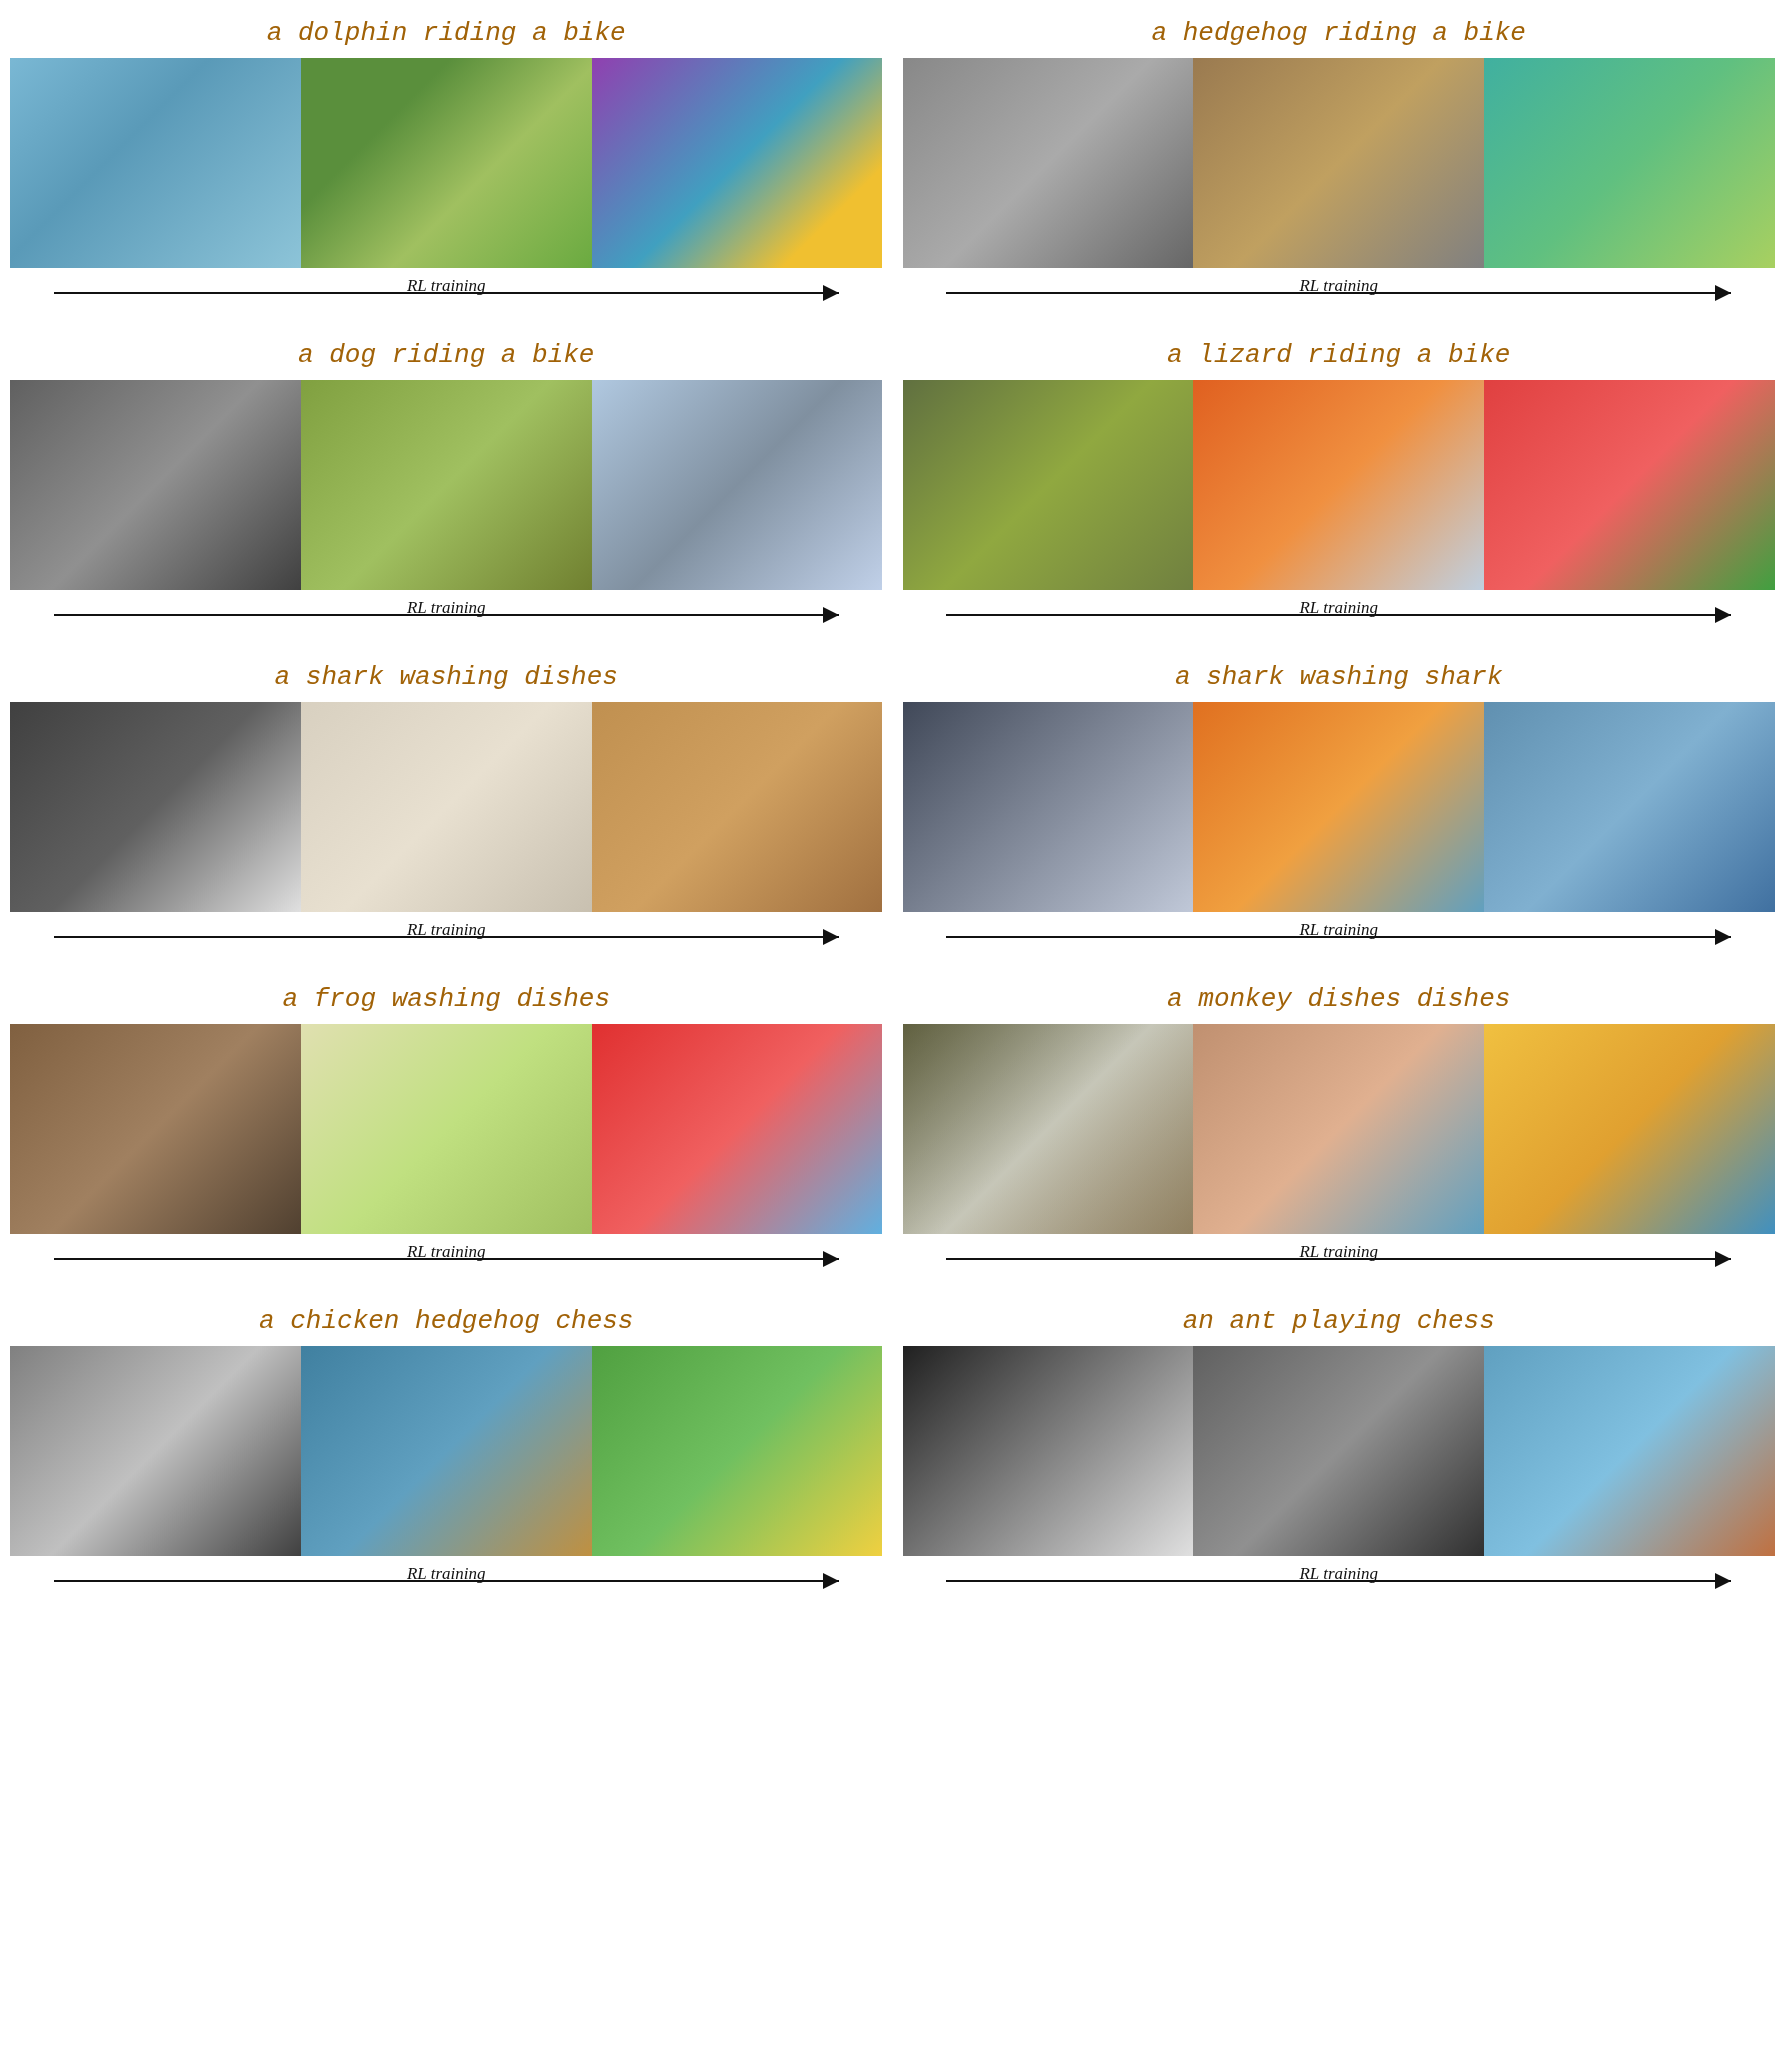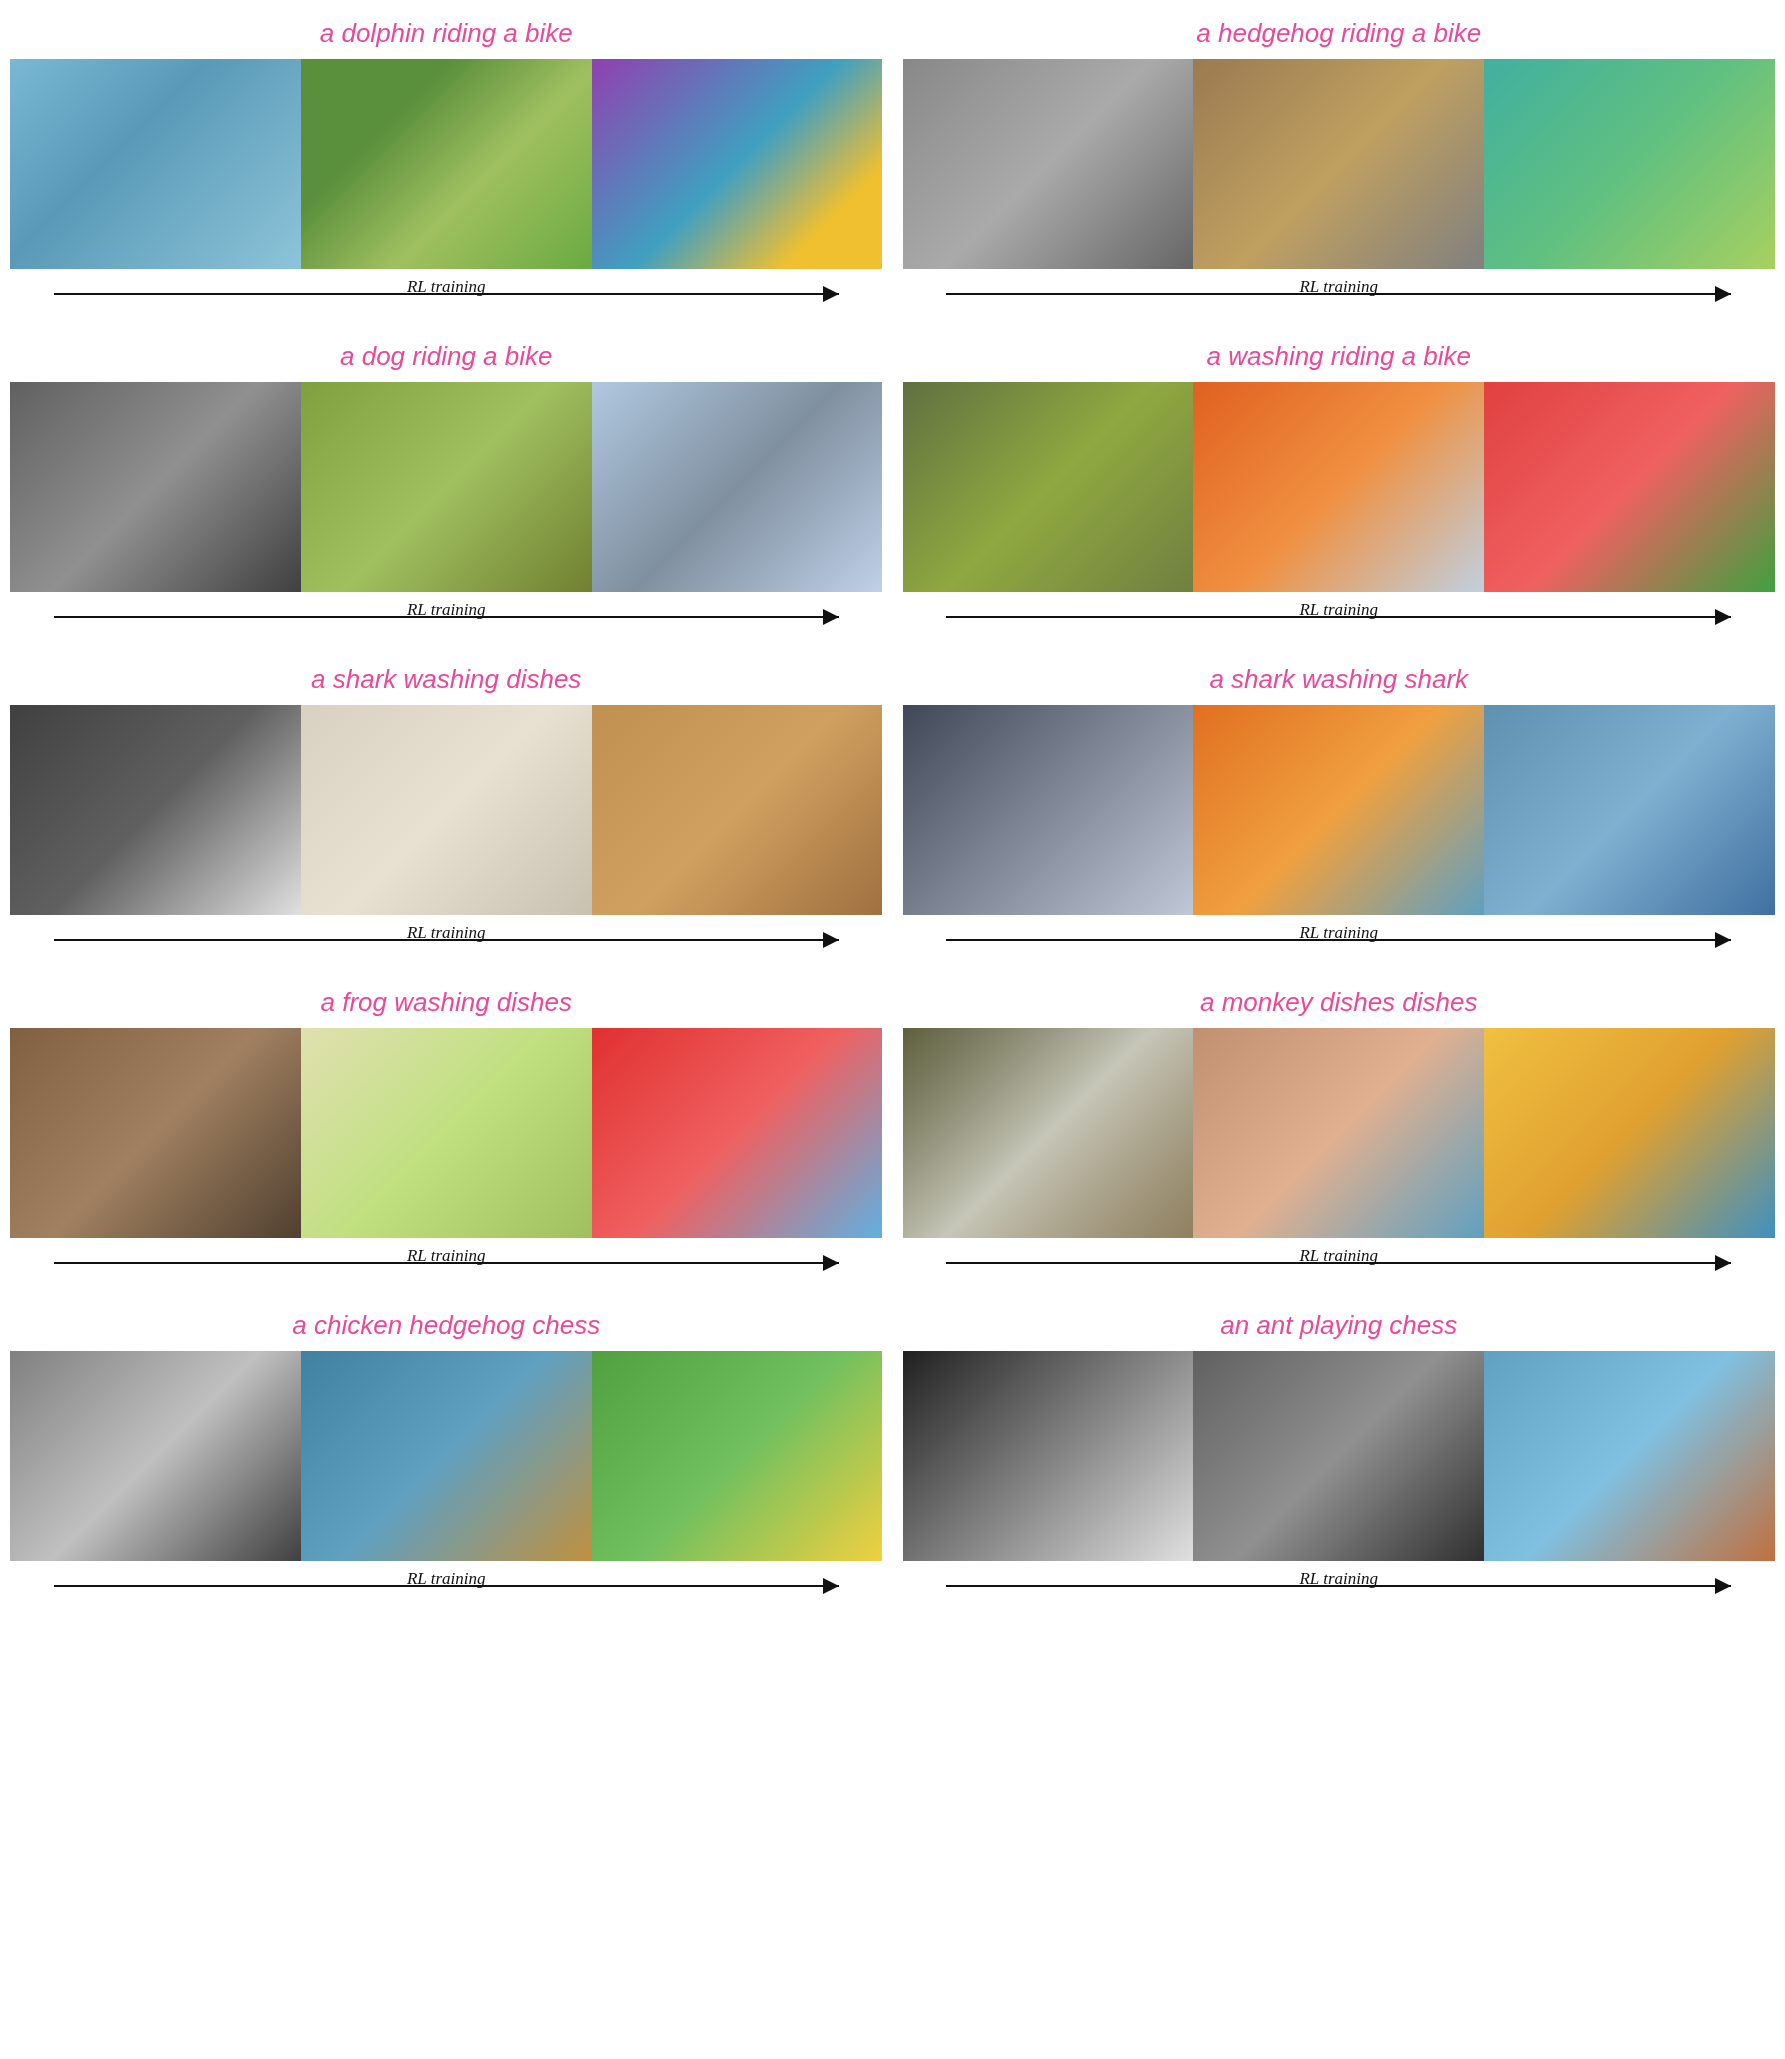--- a/index.html
+++ b/index.html
@@ -18,24 +18,24 @@
     .cell {
       display: flex;
       flex-direction: column;
       align-items: center;
       padding: 18px 10px 10px 10px;
     }
 
     .cell-title {
       font-style: italic;
       font-size: 26px;
-      color: #ec4899;
+      color: #a16207;
       margin-bottom: 10px;
       text-align: center;
-      font-family: Liberation Sans, sans-serif;
+      font-family: Liberation Mono, monospace;
     }
 
     .images-row {
       display: flex;
       flex-direction: row;
       width: 100%;
       height: 210px;
       gap: 0;
     }
 
@@ -224,21 +224,21 @@
         <div class="img-placeholder dog-3">
           <div class="content" style="position: relative; z-index: 1;"></div>
         </div>
       </div>
       <div class="arrow-container">
         <div class="arrow-label">RL training</div>
         <div class="arrow-line"></div>
       </div>
     </div>
     <div class="cell">
-      <div class="cell-title">a washing riding a bike</div>
+      <div class="cell-title">a lizard riding a bike</div>
       <div class="images-row">
         <div class="img-placeholder lizard-1">
           <div class="content" style="position: relative; z-index: 1;"></div>
         </div>
         <div class="img-placeholder lizard-2">
           <div class="content" style="position: relative; z-index: 1;"></div>
         </div>
         <div class="img-placeholder lizard-3">
           <div class="content" style="position: relative; z-index: 1;"></div>
         </div>

